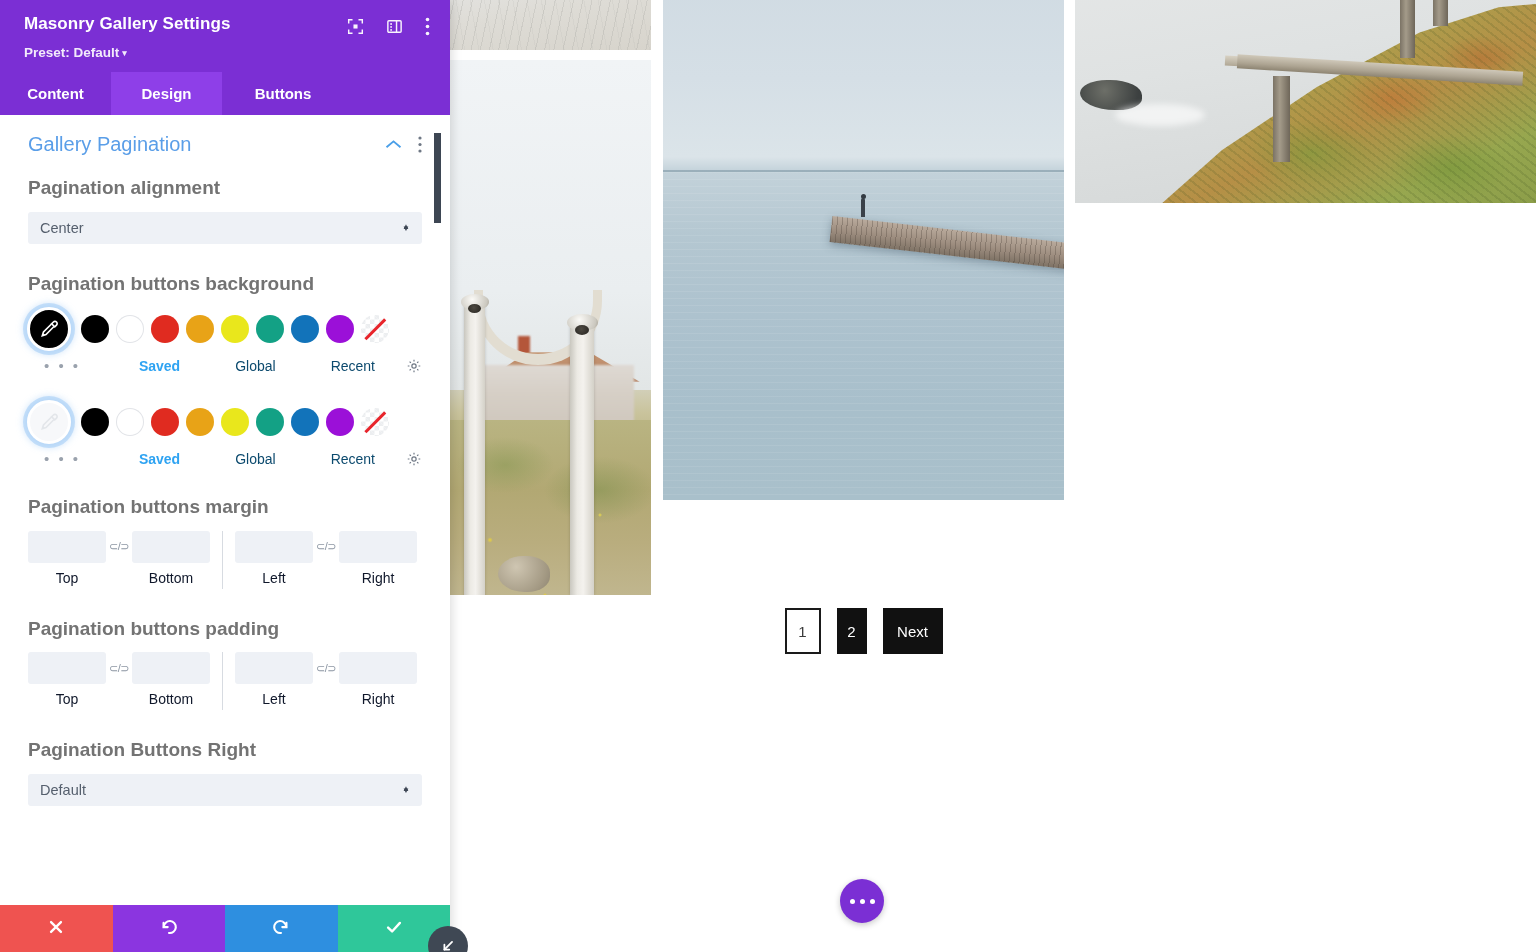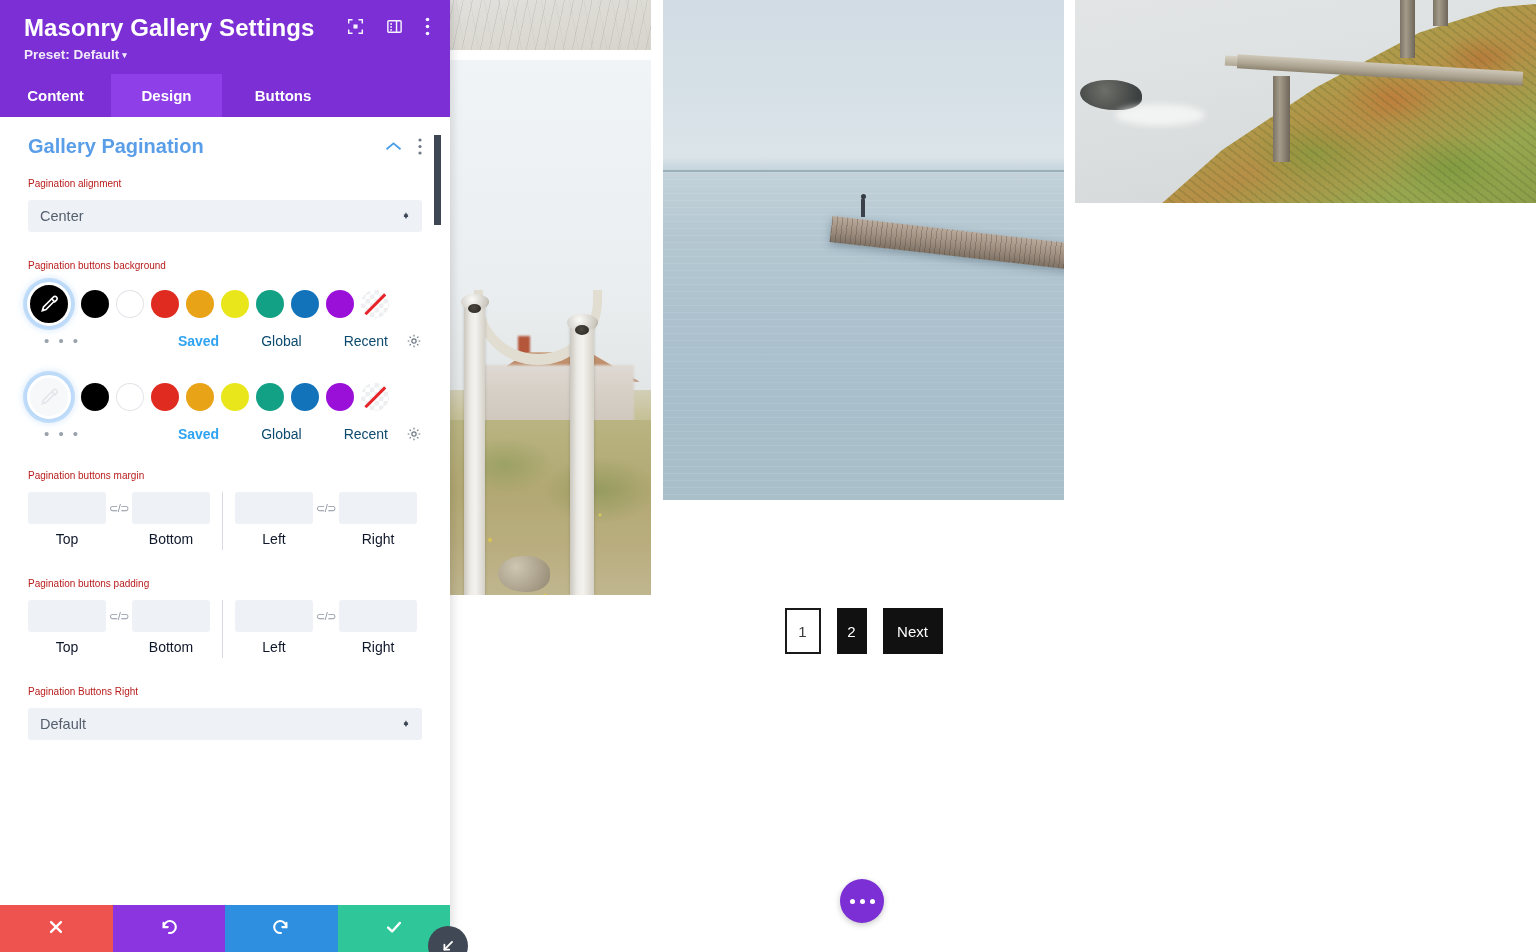--- a/index.html
+++ b/index.html
@@ -169,21 +169,21 @@
     background:#ffffff;
     box-shadow: 2px 0 10px rgba(0,0,0,.14);
     display:flex; flex-direction:column;
   }
   #panel-header {
     background:#7B2FD4; color:#ffffff;
     padding:14px 20px 12px 24px;
     position:relative; flex:0 0 auto;
   }
   #panel-header .title-row { display:flex; align-items:flex-start; }
-  #panel-title { font-size:24px; font-weight:bold; letter-spacing:.1px; flex:1; }
+  #panel-title { font-size:17px; font-weight:bold; letter-spacing:.1px; flex:1; }
   .hdr-icons { display:flex; align-items:center; gap:22px; padding-top:3px; }
   .hdr-icon { cursor:pointer; opacity:.95; display:block; }
   #preset-row {
     margin-top:5px; font-size:13.5px; font-weight:bold;
     color:rgba(255,255,255,.9); cursor:pointer;
   }
   #preset-row .caret { font-size:9px; margin-left:3px; vertical-align:middle; }
 
   #tabs { display:flex; background:#7B2FD4; flex:0 0 auto; }
   .tab {
@@ -196,25 +196,25 @@
 
   #panel-body {
     flex:1 1 auto; position:relative; overflow:hidden;
     background:#ffffff; padding:0 0 0 0;
   }
   #panel-scroll { padding:18px 28px 10px 28px; }
 
   .section-head {
     display:flex; align-items:center; margin-bottom:18px;
   }
-  #section-title { font-size:20px; color:#5a9ee8; flex:1; font-weight:bold; }
+  #section-title { font-size:20px; color:#5a9ee8; flex:1; font-weight:normal; }
   .sec-ic { cursor:pointer; margin-left:16px; display:flex; align-items:center; }
 
   .field-label {
-    font-size:10px; color:#b91c1c; font-weight:normal;
+    font-size:19px; color:#737373; font-weight:bold;
     margin-bottom:9px; line-height:1.5;
   }
   .select-box {
     position:relative; height:32px; background:#eef1f6;
     border-radius:3px; display:flex; align-items:center;
     padding:0 12px; font-size:14.5px; color:#555f6d; cursor:pointer;
     margin-bottom:26px;
   }
   .select-box .arrows {
     position:absolute; right:12px; top:50%; transform:translateY(-50%);
@@ -245,21 +245,21 @@
   }
   .swatch.none::after {
     content:""; position:absolute; left:-3px; top:12.5px; width:34px; height:2.5px;
     background:#e8242b; transform:rotate(-45deg);
   }
 
   .swatch-meta {
     display:flex; align-items:center; margin:6px 0 26px 0; font-size:14px;
   }
   .meta-dots { color:#9aa2ad; letter-spacing:2.5px; font-size:15px; padding-left:16px; cursor:pointer; }
-  .meta-right { margin-left:auto; display:flex; align-items:center; gap:18px;text-align:center; }
+  .meta-right { margin-left:auto; display:flex; align-items:center; gap:31px;text-align:center; }
   .meta-link { cursor:pointer; }
   .meta-link.saved { color:#2ea3f2; font-weight:bold; }
   .meta-link.dim { color:#0c4a6e;margin-left:24px; }
   .meta-gear { cursor:pointer; color:#6f7885; display:flex; }
 
   .spacing-group { margin-bottom:26px; }
   .spacing-inputs { display:flex; align-items:flex-start; }
   .spc-cell { width:78px; }
   .spc-input {
     height:32px; background:#eef1f6; border-radius:3px; width:78px;

